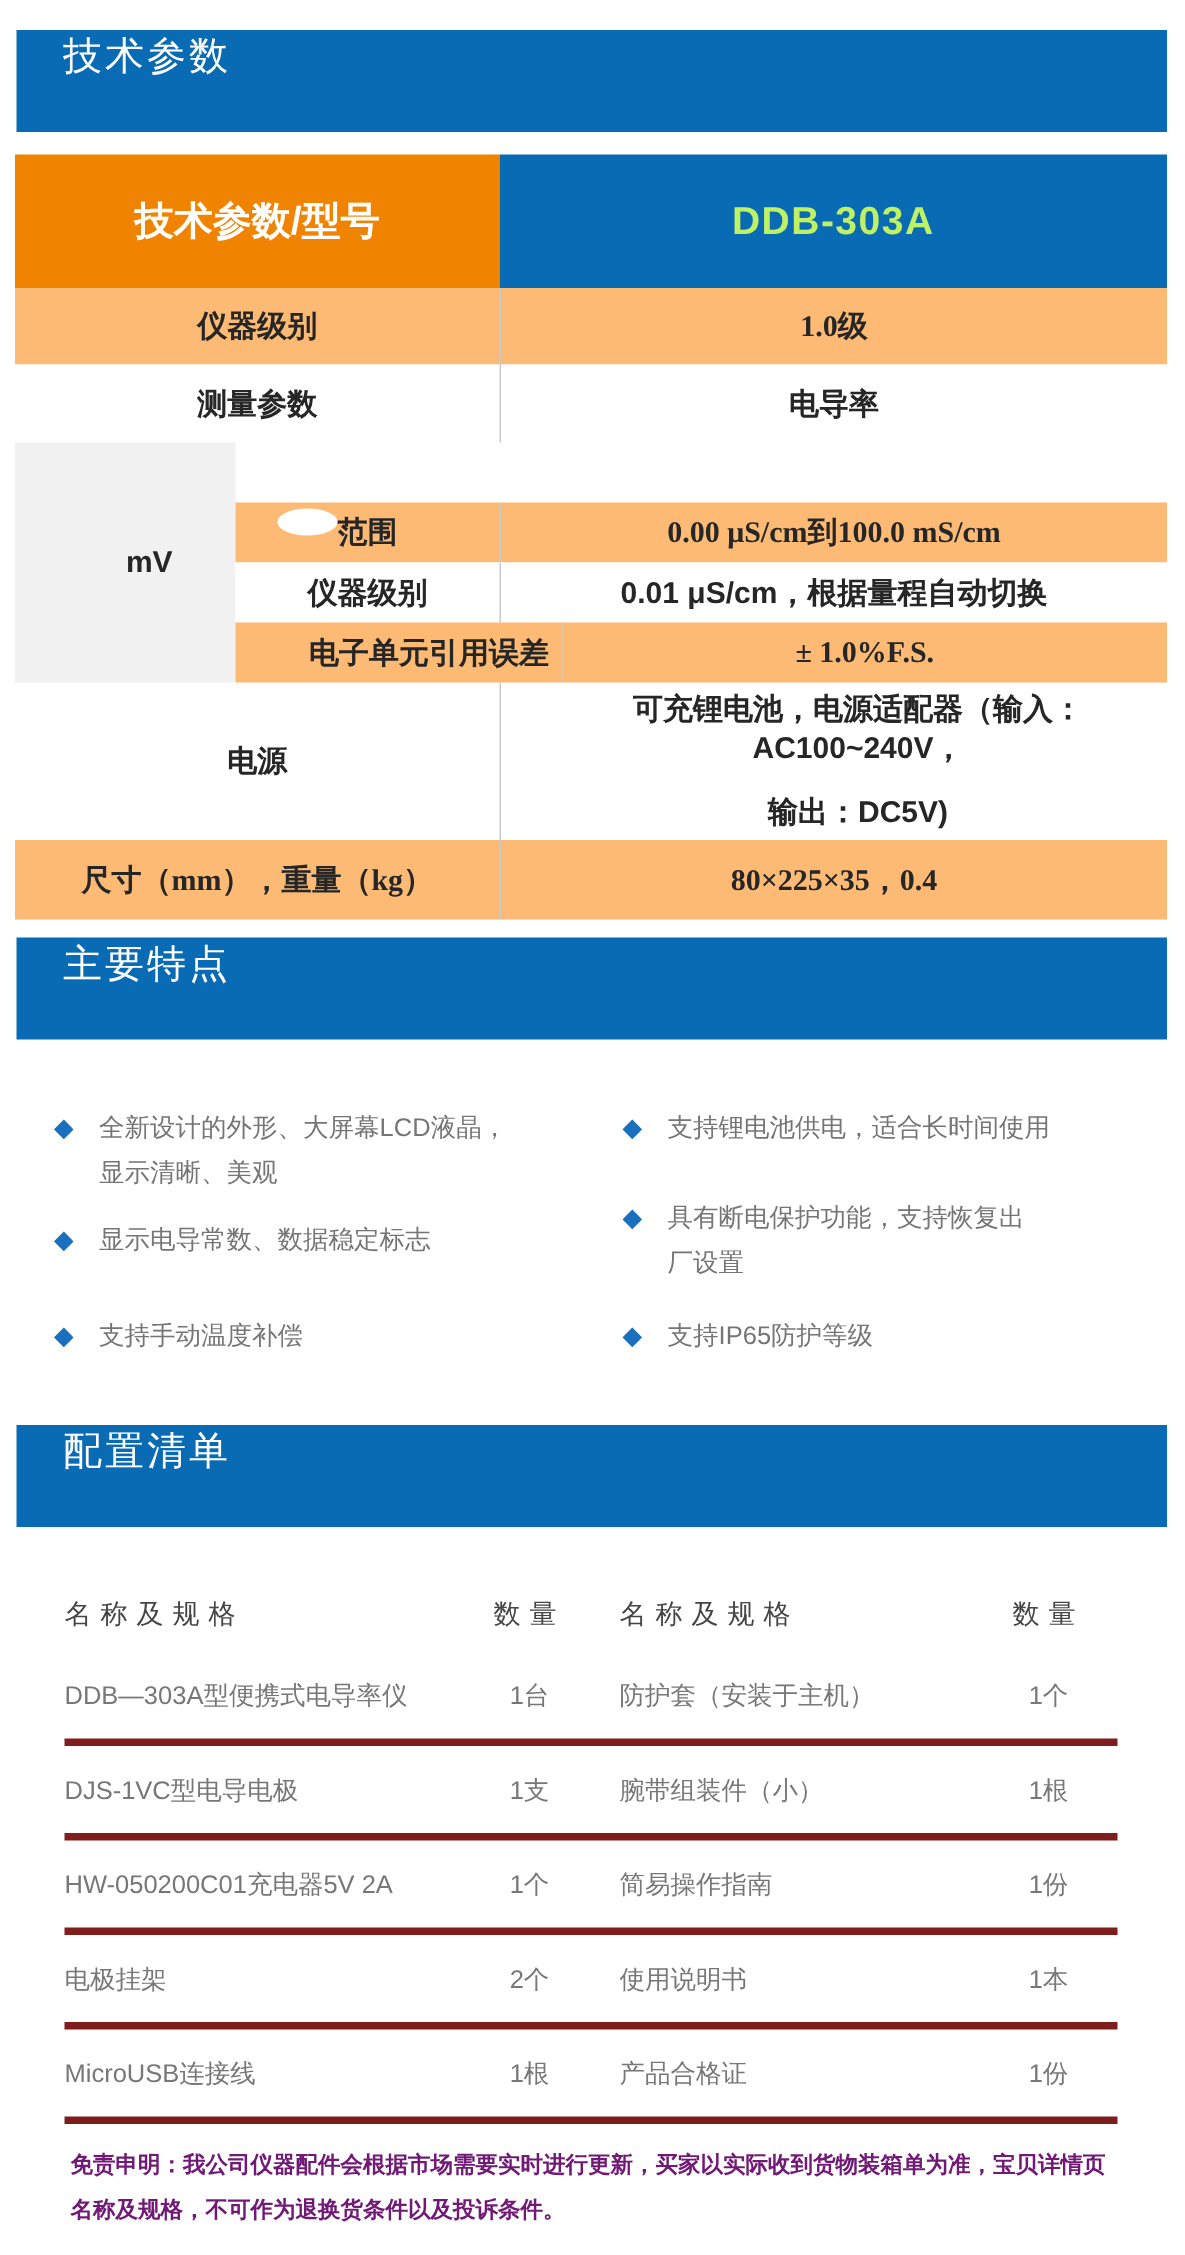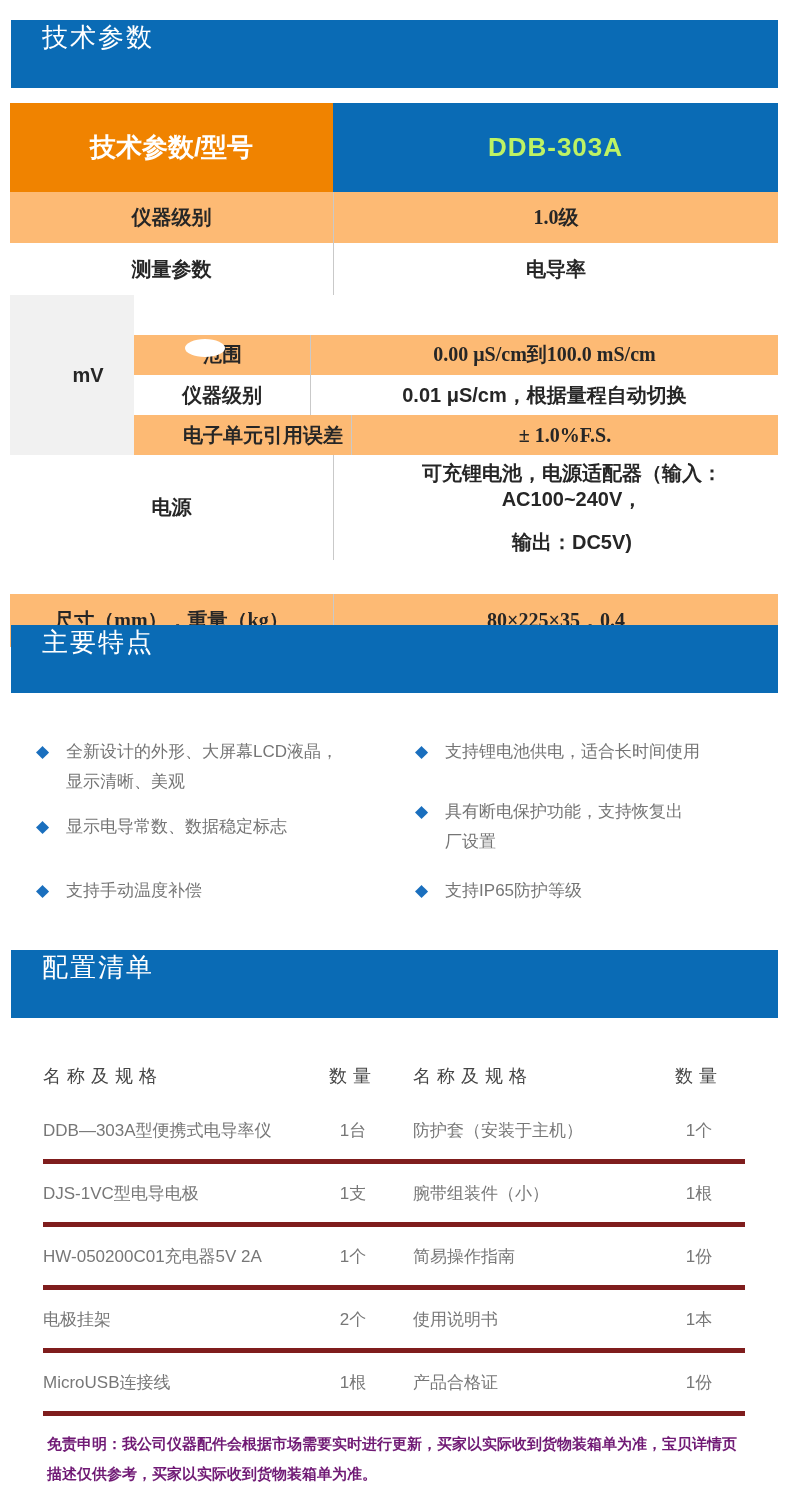--- a/index.html
+++ b/index.html
@@ -68,21 +68,21 @@
     display: flex; align-items: center; justify-content: center;
     text-align: center;
     border-left: 1px solid #c9c9c9;
   }
   .grey  { background: #fdba74; font-family: Liberation Serif, serif; }
   .white { background: #ffffff; }
   .r1 { height: 51px; }
   .r2 { height: 52px; }
   .sgroup { display: flex; height: 160px; }
   .mv-cell {
-    width: 124px;
+    width: 147px;
     background: #f1f1f1;
     display: flex; align-items: center; justify-content: center; padding-left: 32px;
   }
   .sub-rows { flex: 1; display: flex; flex-direction: column; margin-top: 40px; }
   .sub-rows .srow { flex-grow: 1; }
   .sub1 { height: 53px; }
   .sub2 { height: 54px; }
   .sub3 { height: 53px; padding-left: 41px; }
   .srow .sublabel {
     width: 176px;
@@ -90,21 +90,21 @@
     text-align: center;
   }
   .power { height: 105px; }
   .power-val {
     flex-direction: column;
     justify-content: center;
     gap: 17px;
     line-height: 26px;
     padding-left: 32px;
   }
-  .size-row { height: 53px; margin-top: 34px; }
+  .size-row { height: 53px; }
   .blob {
     position: absolute;
     left: 175px;
     top: 236px;
     width: 40px;
     height: 18px;
     background: #ffffff;
     border-radius: 50%;
   }
 
@@ -317,16 +317,16 @@
     <div class="prow">
       <div class="pc1">MicroUSB连接线</div>
       <div class="pc2">1根</div>
       <div class="pc3">产品合格证</div>
       <div class="pc4">1份</div>
     </div>
   </div>
 
   <div class="disclaimer">
     <div>免责申明：我公司仪器配件会根据市场需要实时进行更新，买家以实际收到货物装箱单为准，宝贝详情页</div>
-    <div>描述仅供参考，买家以实际收到货物装箱单为准。</div>
+    <div>名称及规格，不可作为退换货条件以及投诉条件。</div>
   </div>
 
 </div>
 
 </body></html>

